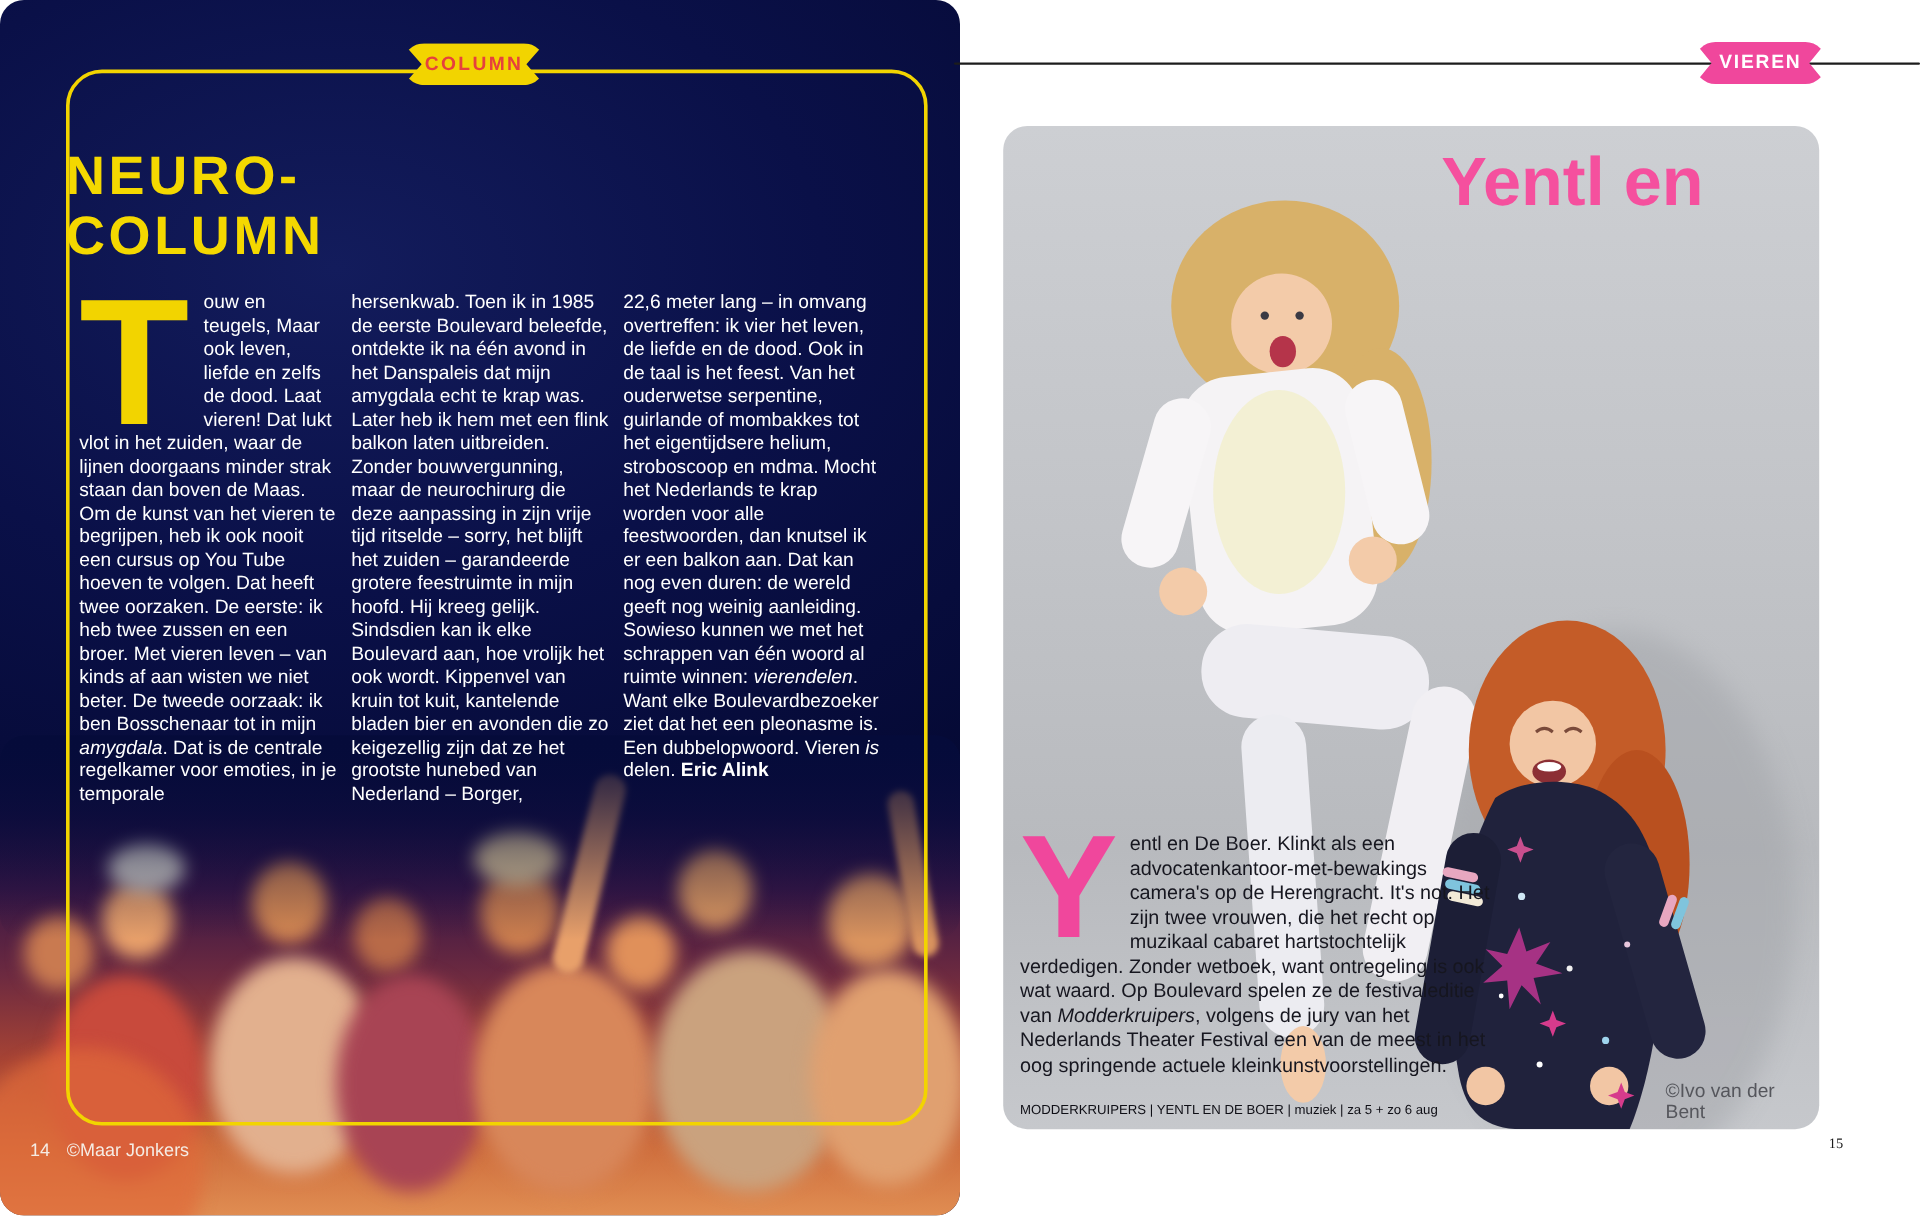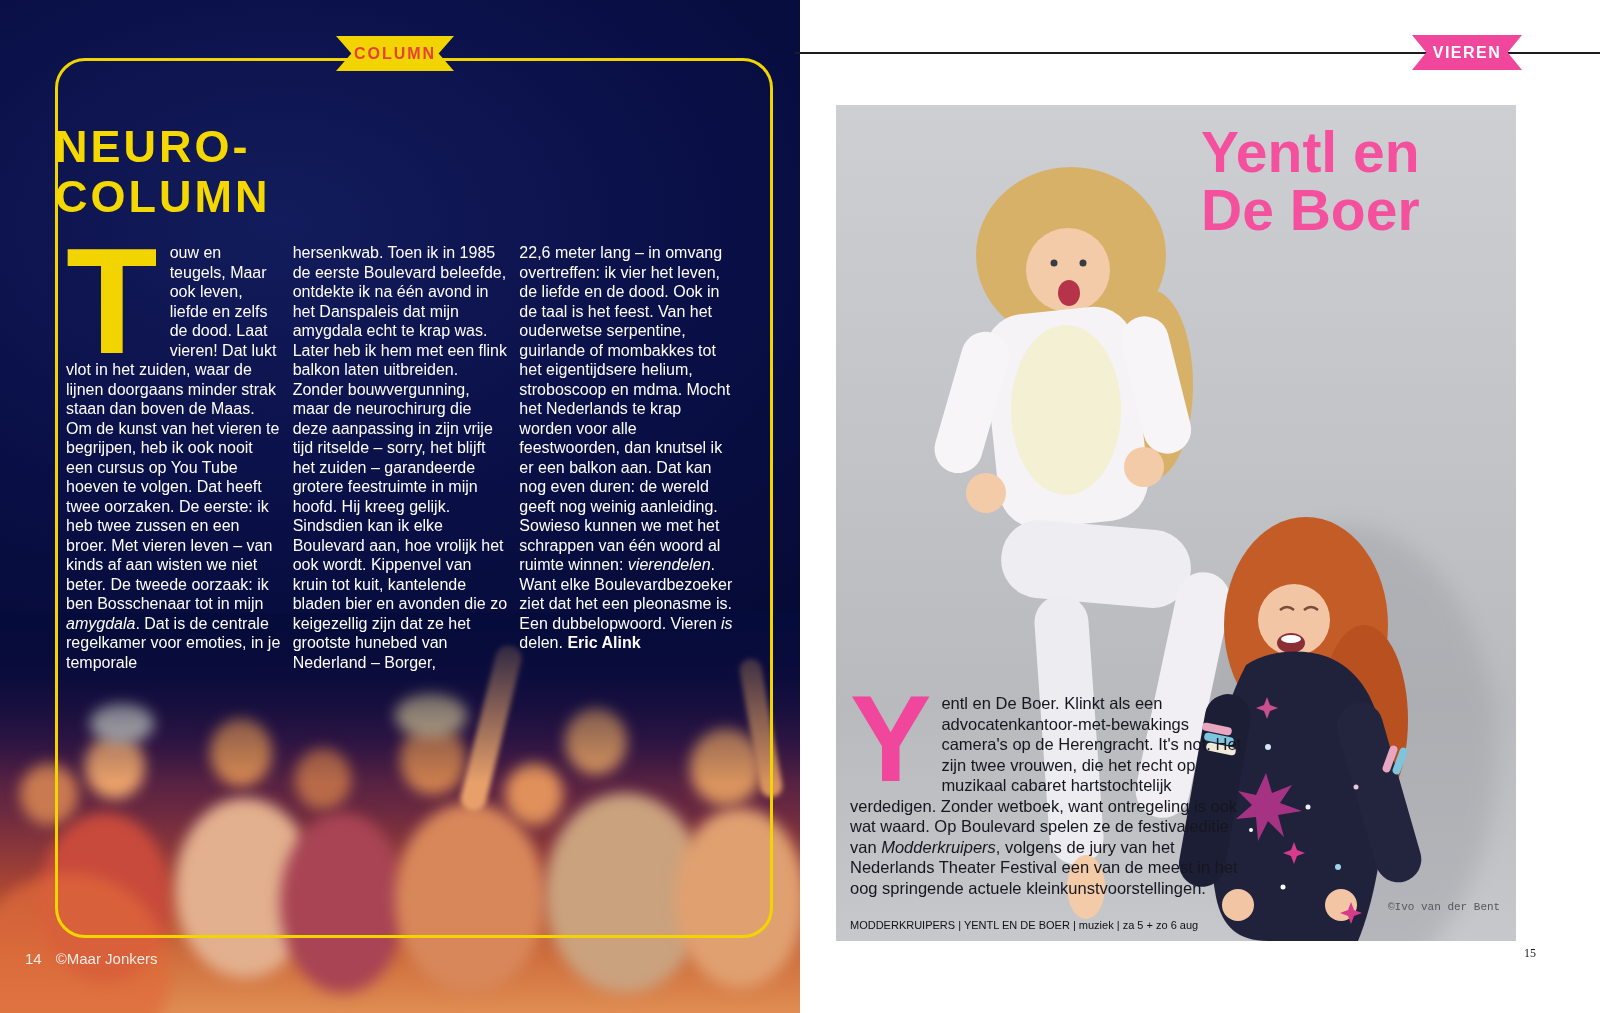--- a/index.html
+++ b/index.html
@@ -1,18 +1,18 @@
 <!DOCTYPE html>
 <html><head>
 <meta charset="utf-8">
 <style>
   html,body{margin:0;padding:0;}
   body{width:1600px;height:1013px;overflow:hidden;position:relative;
        font-family:"Liberation Sans",sans-serif;background:#fff;}
-  .abs{position:absolute;}
+  .abs{position:absolute;border-radius:20px;}
 
   
   .page-left{left:0;top:0;width:800px;height:1013px;
     background:radial-gradient(ellipse 900px 600px at 35% 22%, #131c5c 0%, #0a1048 45%, #040830 100%);}
   .crowd{left:0;top:613px;width:800px;height:400px;overflow:hidden;
     background:linear-gradient(180deg,#050b3a 0%,#180f40 16%,#3a1745 32%,#6d2a40 50%,#a84434 68%,#cf6f3e 86%,#e08d52 100%);}
   .blob{position:absolute;border-radius:50%;filter:blur(7px);}
   .arm{position:absolute;border-radius:14px;filter:blur(2.5px);}
   .crowd-fade{left:0;top:613px;width:800px;height:170px;
     background:linear-gradient(180deg,#050b3a 0%,rgba(5,11,58,0.55) 45%,rgba(5,11,58,0) 100%);}
@@ -36,21 +36,21 @@
   .tab-vieren{left:1412px;top:35px;width:110px;height:35px;background:#f0479c;color:#ffffff;letter-spacing:1.5px;text-align:right;}
   .photo{left:836px;top:105px;width:680px;height:836px;overflow:hidden;
     background:linear-gradient(180deg,#cdcfd3 0%,#c2c4c8 40%,#b8babe 72%,#c6c8cc 100%);}
   .photo-title{position:absolute;left:365px;top:18px;color:#f5509e;font-weight:bold;
     font-size:57px;line-height:58px;letter-spacing:0px;}
   .photo-body{position:absolute;left:14px;top:588px;width:398px;color:#16161f;
     font-size:16.5px;line-height:20.5px;}
   .dropcap-y{float:left;color:#f0479c;font-weight:bold;font-size:122px;line-height:0.70;
     height:84px;margin:4px 10px 0 0;}
   .photo-caption{position:absolute;left:14px;top:793px;color:#0f0f16;font-weight:normal;font-size:11px;margin-top:21px;}
-  .photo-credit{position:absolute;left:552px;top:796px;color:#55565c;font-size:11px;font-family:Liberation Mono, monospace;}
+  .photo-credit{position:absolute;left:552px;top:796px;color:#55565c;font-size:16px;}
   .pageno-right{left:1524px;top:946px;color:#1a1a1a;font-size:12px;
     font-family:"Liberation Serif",serif;}
 </style>
 </head>
 <body>
 
 <div class="abs page-left">
 
   <div class="abs crowd" style="left:0;top:613px;">
     <div class="blob" style="left:20px;top:150px;width:58px;height:62px;background:#c97a50;"></div>
@@ -164,21 +164,20 @@
       <circle cx="520" cy="682" r="2.5" fill="#e8c7dd"></circle>
       <circle cx="415" cy="725" r="2" fill="#ffffff"></circle>
       <path d="M455 745 l3 -8 3 8 8 3 -8 3 -3 8 -3 -8 -8 -3 z" fill="#d63b8c"></path>
       <path d="M512 805 l3 -8 3 8 8 3 -8 3 -3 8 -3 -8 -8 -3 z" fill="#d63b8c"></path>
       <path d="M428 600 l3 -8 3 8 8 3 -8 3 -3 8 -3 -8 -8 -3 z" fill="#c94f8e"></path>
     </g>
   </svg>
 
   <div class="photo-title">
     <div>Yentl en</div>
-    <div>De Boer</div>
   </div>
 
   <div class="photo-body">
     <span class="dropcap-y">Y</span><span><span>entl en De Boer. Klinkt als een advocatenkantoor-met-bewakings camera's op de Herengracht. It's not. Het zijn twee vrouwen, die het recht op muzikaal cabaret hartstochtelijk verdedigen. Zonder wetboek, want ontregeling is ook wat waard. Op Boulevard spelen ze de festivaleditie van </span><span style="font-style: italic;">Modderkruipers</span><span>, volgens de jury van het Nederlands Theater Festival een van de meest in het oog springende actuele kleinkunstvoorstellingen.</span></span>
   </div>
 
   <div class="photo-caption">MODDERKRUIPERS | YENTL EN DE BOER | muziek | za 5 + zo 6 aug</div>
   <div class="photo-credit">©Ivo van der Bent</div>
 </div>
 

